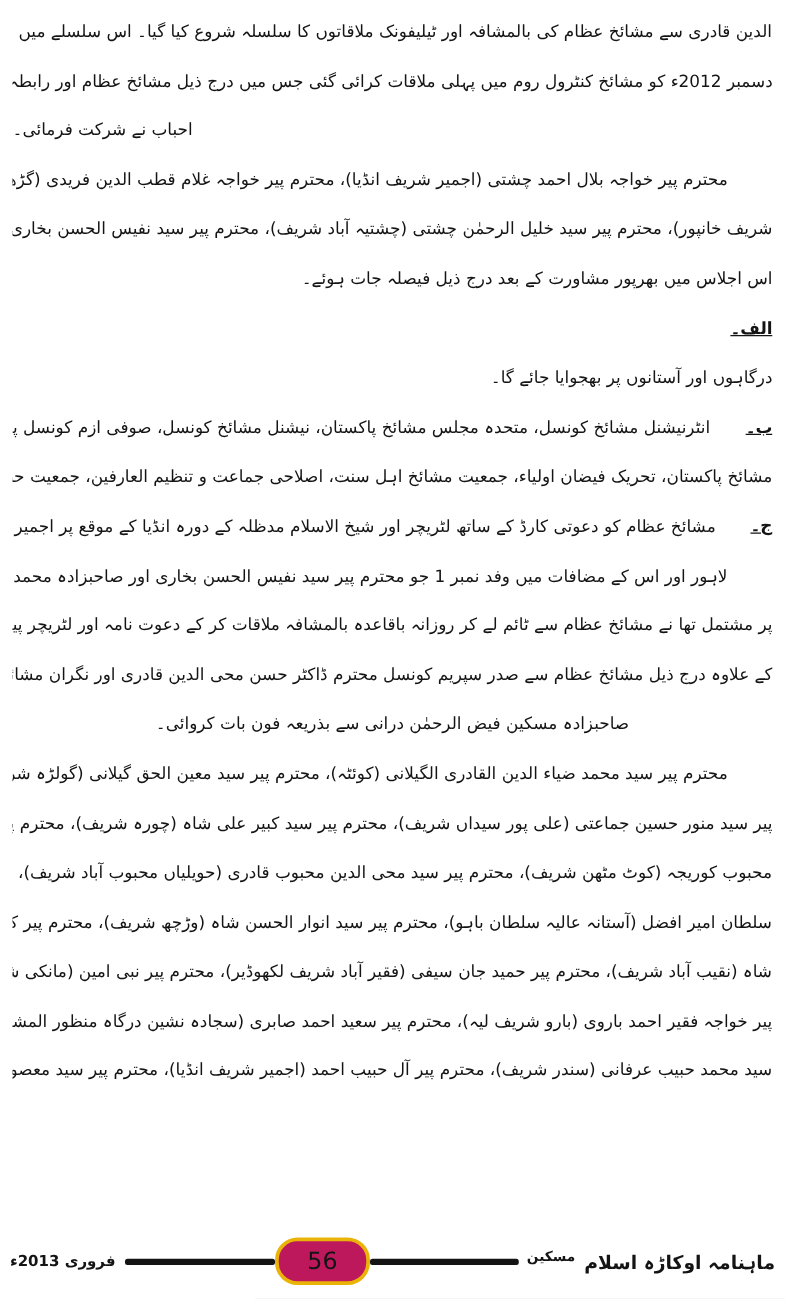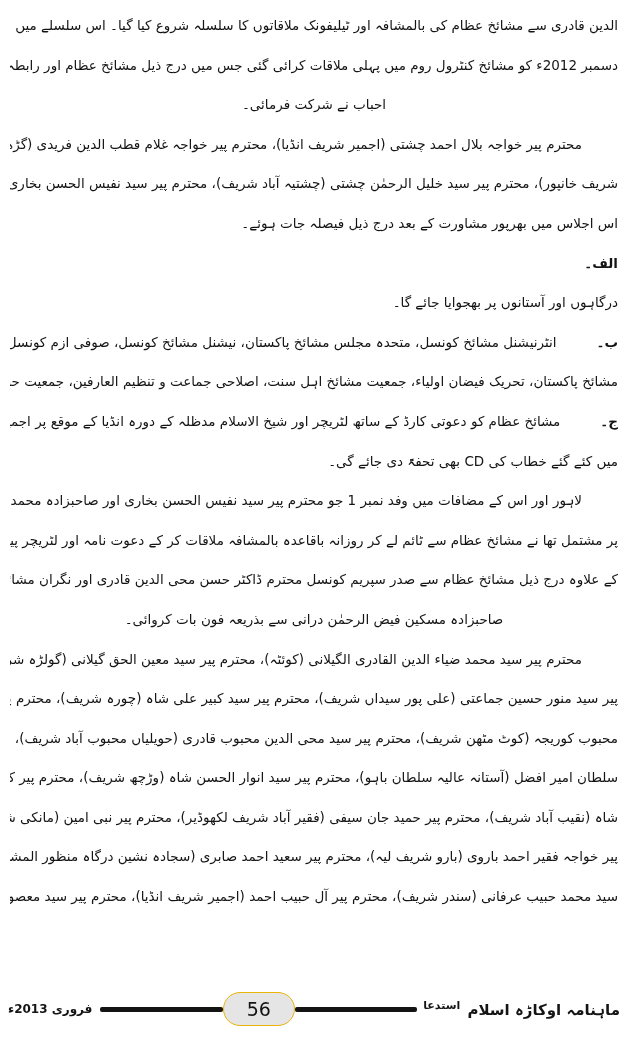--- a/index.html
+++ b/index.html
@@ -17,25 +17,25 @@
     position:absolute; top:6px; right:10px; left:10px;
   }
   .line {
     height:39.6px; line-height:39.6px;
     font-size:13.5px;
     white-space:nowrap;
     overflow:hidden;
   }
   .jfull { text-align:justify; text-align-last:justify; }
   .al-center { }
-  .al-right  { text-align:center; }
+  .al-right  { text-align:left; }
   .al-left   { text-align:center; }
   .indent { padding-right:36px; }
   .list { display:flex; }
-  .list .marker { flex:0 0 auto; margin-left:40px; font-weight:bold; }
+  .list .marker { flex:0 0 auto; margin-left:28px; font-weight:bold;text-decoration:underline; }
   .list .ltext  { flex:1 1 auto; text-align:justify; text-align-last:justify; overflow:hidden; }
 
   .footer {
     position:absolute; bottom:8px; right:8px; left:8px;
     height:44px;
     display:flex; align-items:center;
     direction:rtl;
   }
   .footer .mag {
     flex:0 0 auto;
@@ -48,22 +48,22 @@
     vertical-align:super;
     margin-right:2px;
   }
   .footer .rule {
     flex:1 1 auto; height:5px;
     background:#141414; border-radius:2px;
   }
   .footer .capsule {
     flex:0 0 auto;
     width:70px; height:32px;
-    border:1px solid #eab308; border-radius:18px;
-    background:#e5e5e5;
+    border:3px solid #eab308; border-radius:18px;
+    background:#be185d;
     display:flex; align-items:center; justify-content:center;
     font-size:19px; direction:ltr;
   }
   .footer .issue {
     flex:0 0 auto;
     font-size:12px; font-weight:bold;
     padding-right:8px;
     white-space:nowrap;
   }
 </style>
@@ -88,40 +88,39 @@
     <div class="line list">
       <span class="marker">ب۔</span>
       <span class="ltext">انٹرنیشنل مشائخ کونسل، متحدہ مجلس مشائخ پاکستان، نیشنل مشائخ کونسل، صوفی ازم کونسل پاکستان، تحریک</span>
     </div>
     <div class="line jfull">مشائخ پاکستان، تحریک فیضان اولیاء، جمعیت مشائخ اہل سنت، اصلاحی جماعت و تنظیم العارفین، جمعیت حنفیہ</div>
 
     <div class="line list">
       <span class="marker">ج۔</span>
       <span class="ltext">مشائخ عظام کو دعوتی کارڈ کے ساتھ لٹریچر اور شیخ الاسلام مدظلہ کے دورہ انڈیا کے موقع پر اجمیر شریف</span>
     </div>
-    <div class="line al-center">میں کئے گئے خطاب کی CD بھی تحفۃً دی جائے گی۔</div>
 
     <div class="line jfull indent">لاہور اور اس کے مضافات میں وفد نمبر 1 جو محترم پیر سید نفیس الحسن بخاری اور صاحبزادہ محمد حسین آزاد</div>
     <div class="line jfull">پر مشتمل تھا نے مشائخ عظام سے ٹائم لے کر روزانہ باقاعدہ بالمشافہ ملاقات کر کے دعوت نامہ اور لٹریچر پیش کرنے</div>
     <div class="line jfull">کے علاوہ درج ذیل مشائخ عظام سے صدر سپریم کونسل محترم ڈاکٹر حسن محی الدین قادری اور نگران مشائخ رابطہ کمیٹی</div>
     <div class="line al-left">صاحبزادہ مسکین فیض الرحمٰن درانی سے بذریعہ فون بات کروائی۔</div>
 
     <div class="line jfull indent">محترم پیر سید محمد ضیاء الدین القادری الگیلانی (کوئٹہ)، محترم پیر سید معین الحق گیلانی (گولڑہ شریف)، محترم</div>
     <div class="line jfull">پیر سید منور حسین جماعتی (علی پور سیداں شریف)، محترم پیر سید کبیر علی شاہ (چورہ شریف)، محترم پیر خواجہ معین الدین</div>
     <div class="line jfull">محبوب کوریجہ (کوٹ مٹھن شریف)، محترم پیر سید محی الدین محبوب قادری (حویلیاں محبوب آباد شریف)، محترم پیر قمر</div>
     <div class="line jfull">سلطان امیر افضل (آستانہ عالیہ سلطان باہو)، محترم پیر سید انوار الحسن شاہ (وڑچھ شریف)، محترم پیر کرنل عظمت اللہ</div>
     <div class="line jfull">شاہ (نقیب آباد شریف)، محترم پیر حمید جان سیفی (فقیر آباد شریف لکھوڈیر)، محترم پیر نبی امین (مانکی شریف)، محترم</div>
     <div class="line jfull">پیر خواجہ فقیر احمد باروی (بارو شریف لیہ)، محترم پیر سعید احمد صابری (سجادہ نشین درگاہ منظور المشائخ اوکاڑہ)، محترم پیر</div>
     <div class="line jfull">سید محمد حبیب عرفانی (سندر شریف)، محترم پیر آل حبیب احمد (اجمیر شریف انڈیا)، محترم پیر سید معصوم حسین نقوی</div>
   </div>
 
   <div class="footer">
     <div class="mag">
       <span>ماہنامہ اوکاڑہ اسلام</span>
-      <span class="city">استدعا</span>
+      <span class="city">مسکین</span>
     </div>
     <div class="rule"></div>
     <div class="capsule">
       <span>56</span>
     </div>
     <div class="rule"></div>
     <div class="issue">فروری 2013ء</div>
   </div>
 
 </div>

